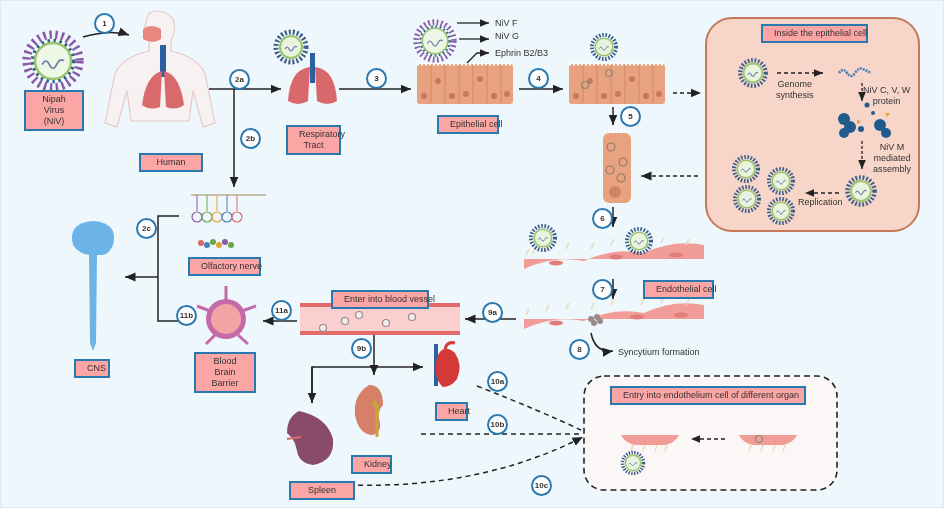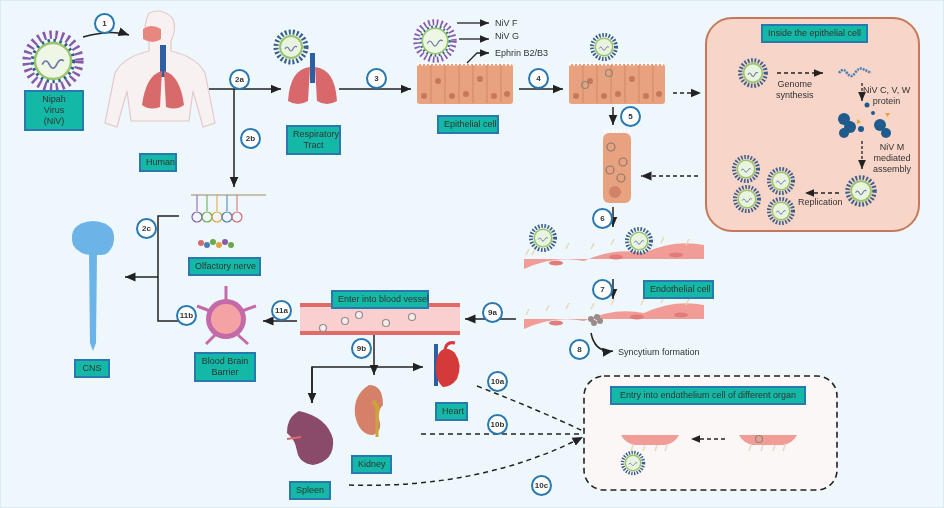--- a/index.html
+++ b/index.html
@@ -1,18 +1,18 @@
 <!DOCTYPE html>
 <html><head>
 <meta charset="utf-8">
 <style>
   html,body{margin:0;padding:0;}
   body{width:944px;height:508px;background:#eef6fb;font-family:"Liberation Sans",sans-serif;overflow:hidden;position:relative;}
   #stage{position:absolute;left:0;top:0;width:944px;height:508px;border:1px solid #dfe9f0;box-sizing:border-box;background:#eef7fc;}
-  .lbl{position:absolute;background:#14b8a6;border:2px solid #2a78b0;color:#333;font-size:9px;text-align:center;line-height:11px;padding:2px 5px;box-sizing:border-box;white-space:nowrap;}
+  .lbl{position:absolute;background:#fca5a5;border:2px solid #2a78b0;color:#333;font-size:9px;text-align:center;line-height:11px;padding:2px 11px;box-sizing:border-box;white-space:nowrap;}
   .step{position:absolute;width:17px;height:17px;border:2px solid #2a78b0;border-radius:50%;background:#fff;color:#333;font-size:8px;font-weight:bold;text-align:center;line-height:17px;box-sizing:content-box;}
   .txt{position:absolute;font-size:9px;color:#333;line-height:11px;text-align:center;white-space:nowrap;}
   svg{position:absolute;left:0;top:0;}
 </style>
 </head>
 <body>
 
 <div id="stage">
 
 <svg width="944" height="508">
@@ -314,33 +314,33 @@
   <path d="M724,438 L690,438" stroke="#222" stroke-width="1.3" stroke-dasharray="4 3" marker-end="url(#ah)"></path>
   <g>
     <path d="M738,434 l58,0 q-4,8 -14,10 l-30,0 q-10,-2 -14,-10z" fill="#f29c98"></path>
     <circle cx="758" cy="438" r="3.5" fill="none" stroke="#8a8a7a" stroke-width="1.2"></circle>
     <path d="M750,444 l-2,6 M762,444 l-2,6 M774,444 l-2,6 M784,444 l-2,6" stroke="#e8d9b8" stroke-width="1.5"></path>
   </g>
 </svg>
 
 <div class="lbl" style="left:23px;top:89px;width:60px;white-space:pre-line;">Nipah Virus
 (NiV)</div>
-<div class="lbl" style="left:138px;top:152px;width:38px;">Human</div>
+<div class="lbl" style="left:138px;top:152px;width:64px;">Human</div>
 <div class="lbl" style="left:285px;top:124px;width:55px;white-space:pre-line;">Respiratory
 Tract</div>
 <div class="lbl" style="left:436px;top:114px;width:62px;">Epithelial cell</div>
 <div class="lbl" style="left:187px;top:256px;width:73px;">Olfactory nerve</div>
 <div class="lbl" style="left:73px;top:358px;width:36px;">CNS</div>
 <div class="lbl" style="left:193px;top:351px;width:62px;white-space:pre-line;">Blood Brain
 Barrier</div>
 <div class="lbl" style="left:330px;top:289px;width:98px;text-align:center;">Enter into blood vessel</div>
 <div class="lbl" style="left:642px;top:279px;width:71px;">Endothelial cell</div>
 <div class="lbl" style="left:434px;top:401px;width:33px;">Heart</div>
 <div class="lbl" style="left:350px;top:454px;width:41px;">Kidney</div>
-<div class="lbl" style="left:288px;top:480px;width:42px;">Spleen</div>
+<div class="lbl" style="left:288px;top:480px;width:66px;">Spleen</div>
 <div class="lbl" style="left:760px;top:23px;width:107px;">Inside the epithelial cell</div>
 <div class="lbl" style="left:609px;top:385px;width:196px;">Entry into endothelium cell of different organ</div>
 
 <div class="txt" style="left:494px;top:17px;text-align:right;">NiV F</div>
 <div class="txt" style="left:494px;top:30px;text-align:center;">NiV G</div>
 <div class="txt" style="left:494px;top:47px;text-align:left;">Ephrin B2/B3</div>
 <div class="txt" style="left:775px;top:78px;white-space:pre-line;">Genome
 synthesis</div>
 <div class="txt" style="left:862px;top:84px;white-space:pre-line;">NiV C, V, W
 protein</div>

